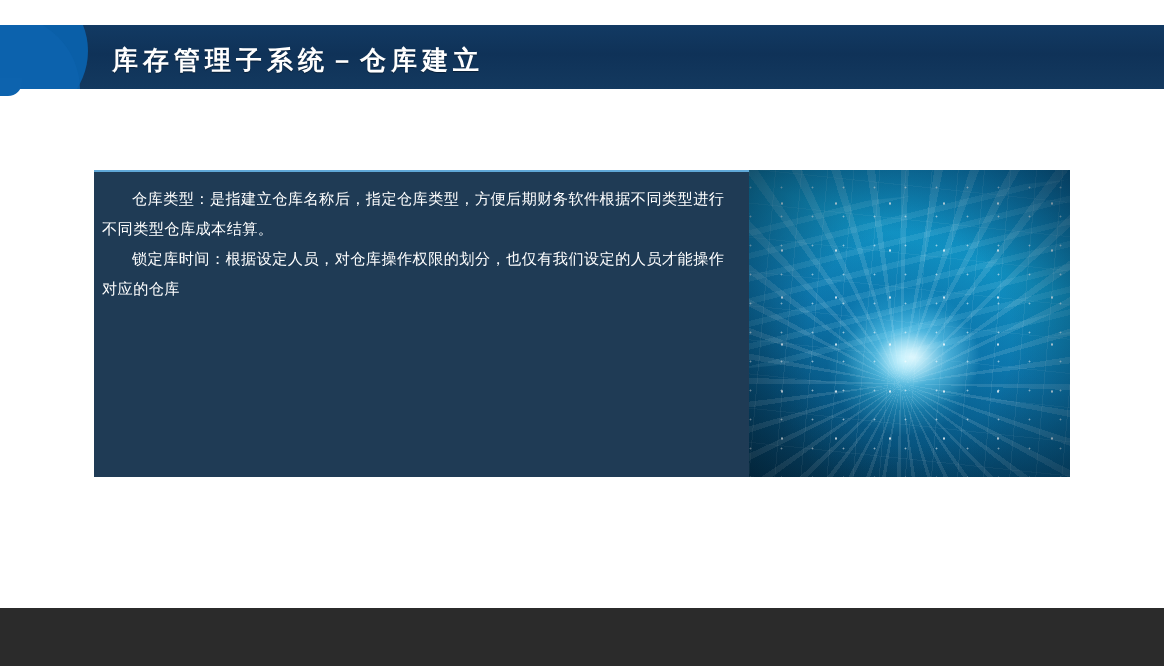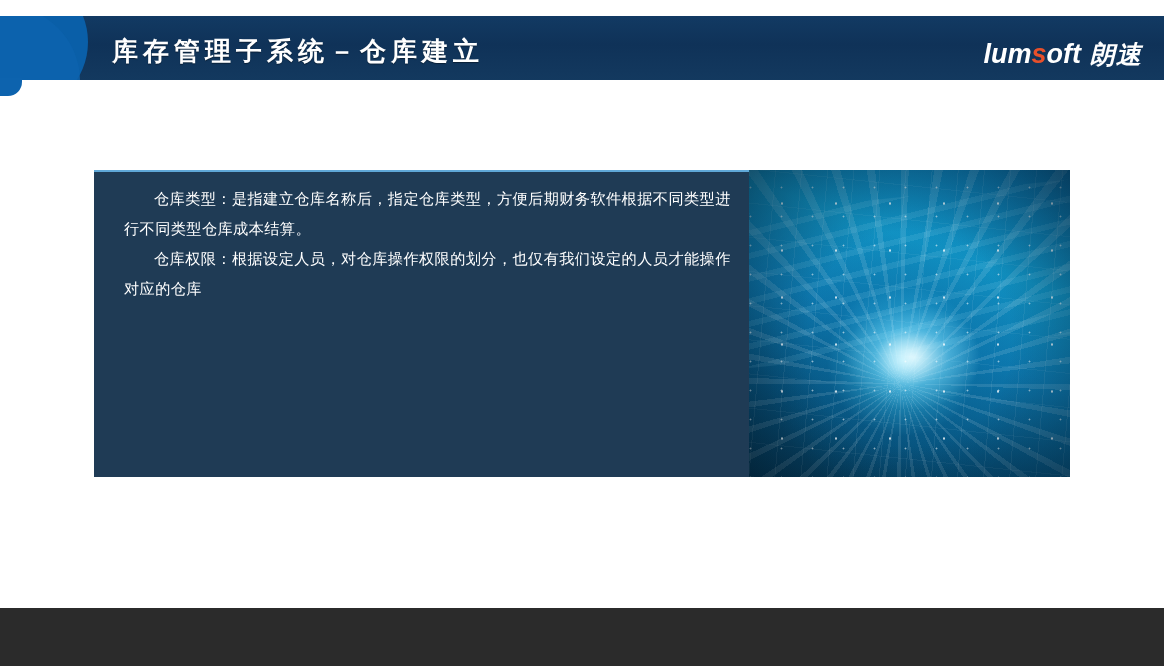--- a/index.html
+++ b/index.html
@@ -14,21 +14,21 @@
     position: relative;
     width: 1164px;
     height: 666px;
     background: #ffffff;
   }
 
   
   .header {
     position: absolute;
     left: 0;
-    top: 16px;
+    top: 25px;
     width: 1164px;
     height: 64px;
     background: linear-gradient(180deg, #123a63 0%, #0f3258 45%, #13395f 100%);
     overflow: hidden;
   }
   .header-circle {
     position: absolute;
     left: -52px;
     top: -44px;
     width: 140px;
@@ -99,21 +99,21 @@
     width: 976px;
     height: 307px;
     display: flex;
   }
   .text-panel {
     position: relative;
     width: 655px;
     height: 307px;
     background: #1f3b55;
     border-top: 2px solid #5fa8d8;
-    padding: 12px 18px 10px 30px;
+    padding: 12px 18px 10px 8px;
   }
   .text-panel p {
     color: #ffffff;
     font-size: 15.2px;
     line-height: 30px;
     text-indent: 30px;
     letter-spacing: 0.4px;
   }
   .image-panel {
     position: relative;
@@ -194,33 +194,27 @@
 </style>
 </head>
 <body>
 
 <div class="slide">
 
   <div class="header">
     <div class="header-circle"></div>
     <div class="header-circle2"></div>
     <div class="header-title">库存管理子系统－仓库建立</div>
-    <div class="logo">
-      <span class="lum">lum</span>
-        <span class="s">s</span>
-        <span class="oft">oft</span>
-      <span class="cn">朗速</span>
-    </div>
   </div>
   <div class="header-left-edge"></div>
 
   <div class="content-row">
     <div class="text-panel">
       <p>仓库类型：是指建立仓库名称后，指定仓库类型，方便后期财务软件根据不同类型进行不同类型仓库成本结算。</p>
-      <p>仓库权限：根据设定人员，对仓库操作权限的划分，也仅有我们设定的人员才能操作对应的仓库</p>
+      <p>锁定库时间：根据设定人员，对仓库操作权限的划分，也仅有我们设定的人员才能操作对应的仓库</p>
     </div>
     <div class="image-panel">
       <div class="art-base"></div>
       <div class="art-rays"></div>
       <div class="art-bands"></div>
       <div class="art-grid"></div>
       <div class="art-glow"></div>
       <div class="art-dots"></div>
       <div class="art-vignette"></div>
     </div>

